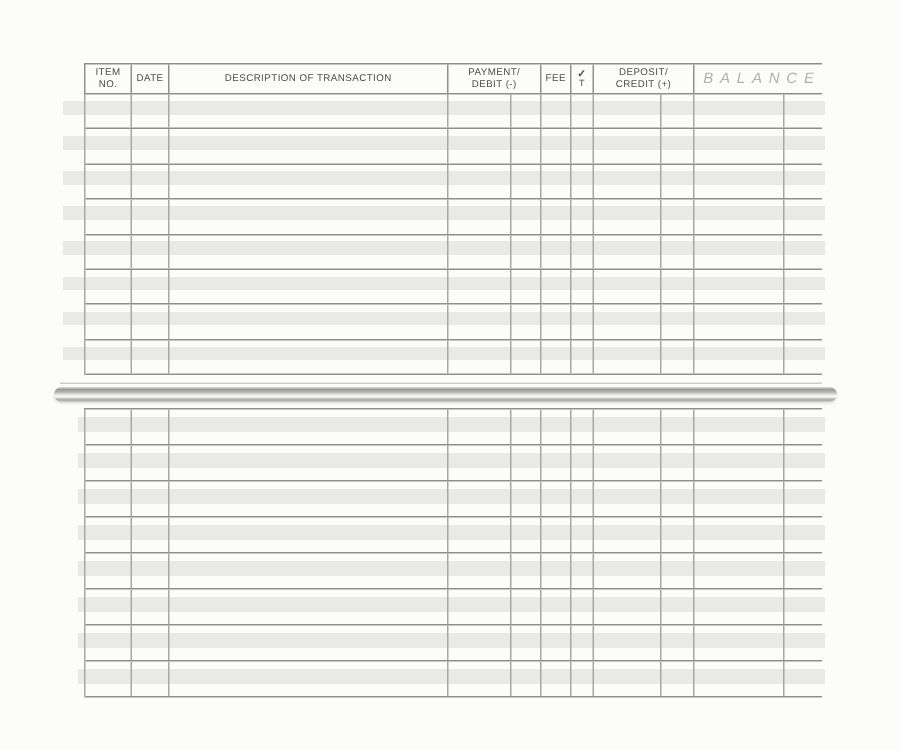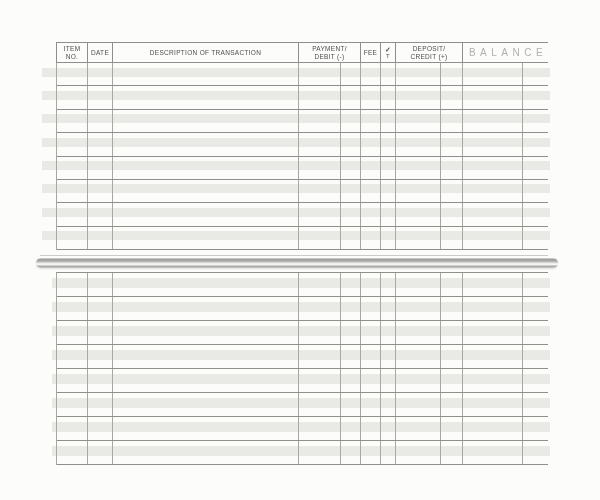--- a/index.html
+++ b/index.html
@@ -40,21 +40,21 @@
     border-top:1px solid var(--line);
     border-bottom:1px solid var(--line);
     border-left:1px solid var(--line);
     box-sizing:border-box;background:transparent;
   }
   .hcell{
     border-right:1px solid var(--line);
     display:flex;flex-direction:column;align-items:center;justify-content:center;
     box-sizing:border-box;overflow:hidden;
   }
-  .hcell:last-child{border-right:none;}
+  .hcell:last-child{border-right:none;font-style:italic;}
   .hline{
     font-size:6.5px;line-height:1.18;color:var(--hdr-text);
     letter-spacing:0.3px;white-space:nowrap;
   }
   .hline.check{font-size:7px;font-weight:bold;line-height:1;}
   .hline.tee{font-size:6px;line-height:1;}
   .balance-label{
     font-size:10px;letter-spacing:4.5px;color:var(--bal-text);
     white-space:nowrap;padding-left:4px;
   }

